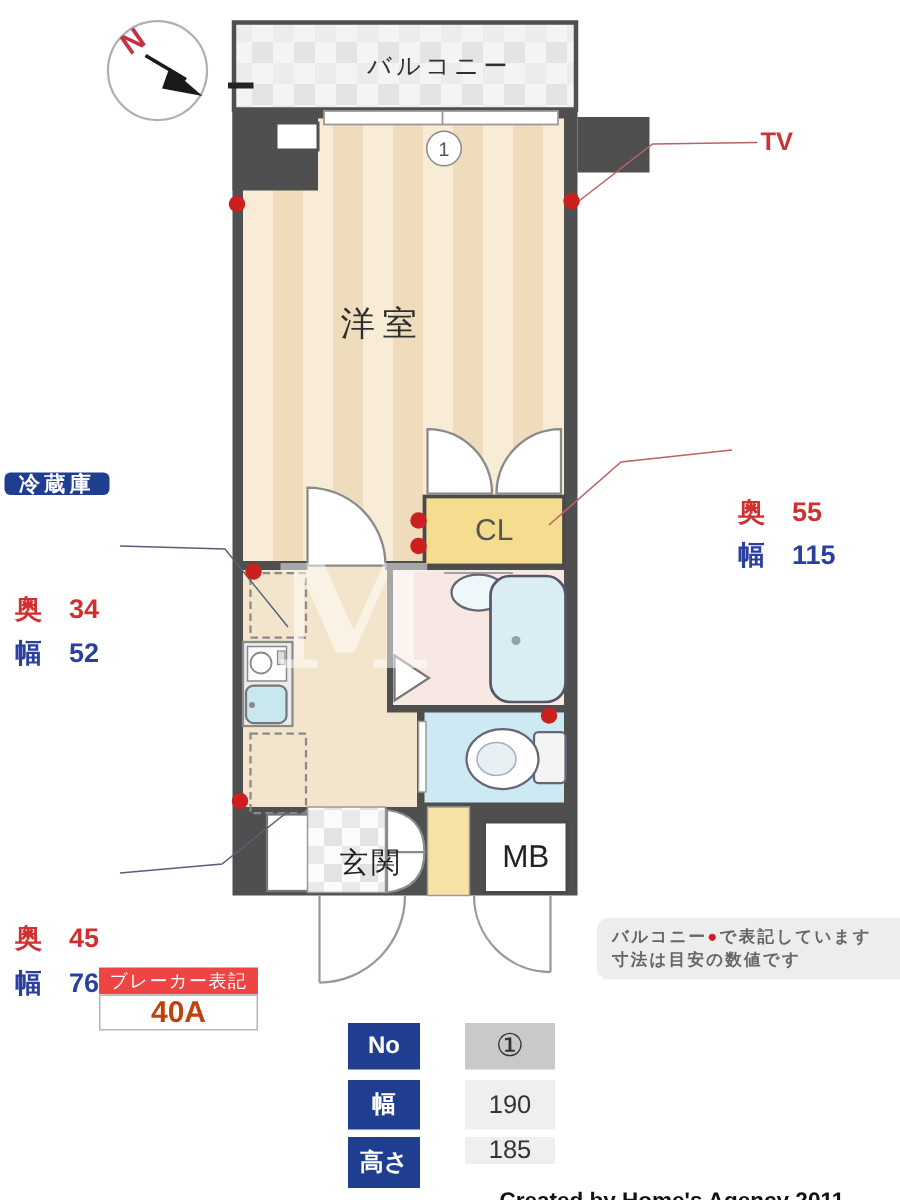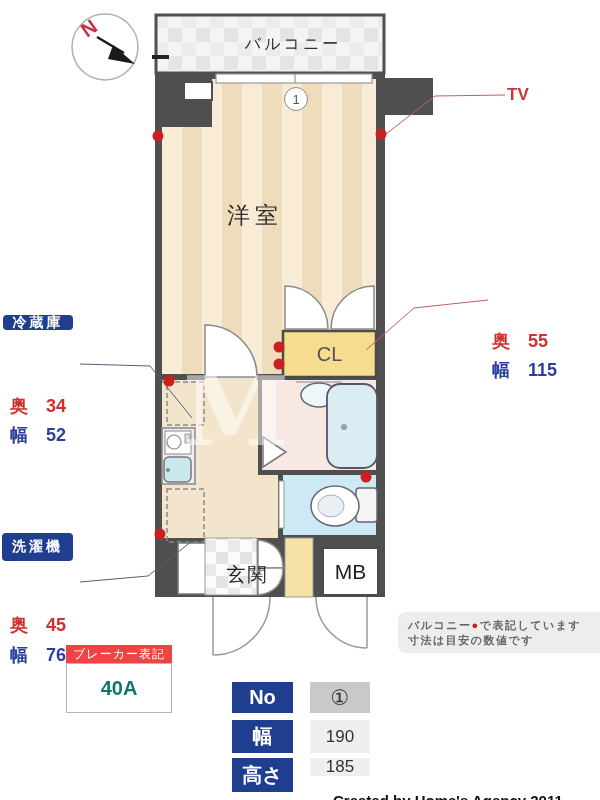--- a/index.html
+++ b/index.html
@@ -15,23 +15,23 @@
   .dimrow .dlabel{width:24px;}
   .dimrow .dval{margin-left:12px;margin-top:45px;}
   .red{color:#d03030;}
   .blue{color:#2b3f9e;}
   .marker-circle{position:absolute;width:22px;height:22px;border:1.5px solid #8a8a8a;
                  border-radius:50%;background:#fff;display:flex;align-items:center;
                  justify-content:center;font-size:13px;color:#555;}
   .note{position:absolute;left:398px;top:612px;width:230px;height:41px;background:#ededed;
         border-radius:8px;color:#666;font-size:11px;font-weight:bold;letter-spacing:1.5px;
         line-height:15px;padding:6px 0 0 10px;box-sizing:border-box;}
-  .tbl-cell-label{position:absolute;left:232px;width:61px;background:#203e90;color:#fff;
+  .tbl-cell-label{position:absolute;left:232px;width:48px;background:#203e90;color:#fff;
                   display:flex;align-items:center;justify-content:center;
-                  font-size:20px;font-weight:bold;}
+                  font-size:16px;font-weight:bold;}
   .tbl-cell-value{position:absolute;left:310px;width:60px;background:#efefef;color:#333;
                   display:flex;align-items:center;justify-content:center;font-size:17px;}
   .watermark{position:absolute;left:183px;top:355px;font-family:"DejaVu Serif",serif;
              font-size:96px;color:rgba(255,255,255,0.5);font-weight:bold;}
   .compass-n{position:absolute;left:82px;top:17px;font-size:20px;font-weight:bold;
              color:#c23343;transform:rotate(-35deg);}
   .footer-credit{position:absolute;left:333px;top:792px;font-size:15px;font-weight:bold;
                  color:#111;white-space:nowrap;}
 </style>
 </head>
@@ -178,32 +178,31 @@
   <div class="bluebox" style="left:3px;top:315px;width:70px;height:15px;font-size:14px;">冷蔵庫</div>
   <div class="dimrow" style="left:10px;top:351px;">
     <span class="dlabel red">奥</span>
     <span class="dval red">34</span>
   </div>
   <div class="dimrow" style="left:10px;top:380px;">
     <span class="dlabel blue">幅</span>
     <span class="dval blue">52</span>
   </div>
 
-  <div class="bluebox" style="left:2px;top:533px;width:71px;height:28px;font-size:14px;">洗濯機</div>
   <div class="dimrow" style="left:10px;top:570px;">
     <span class="dlabel red">奥</span>
     <span class="dval red">45</span>
   </div>
   <div class="dimrow" style="left:10px;top:600px;">
     <span class="dlabel blue">幅</span>
     <span class="dval blue">76</span>
   </div>
 
   <div class="lbl ctr" style="left:66px;top:645px;width:106px;height:18px;background:#ef4444;color:#fff;font-size:12px;letter-spacing:1px;">ブレーカー表記</div>
-  <div class="lbl ctr" style="left:66px;top:663px;width:106px;height:50px;background:#fff;border:1px solid #b5b5b5;box-sizing:border-box;font-size:20px;font-weight:bold;color:#0f766e;">40A</div>
+  <div class="lbl ctr" style="left:66px;top:663px;width:106px;height:24px;background:#fff;border:1px solid #b5b5b5;box-sizing:border-box;font-size:20px;font-weight:bold;color:#c2410c;">40A</div>
 
   <div class="note">
     <div>
       <span>バルコニー</span><span style="color:#cc2020;">●</span><span>で表記しています</span>
     </div>
     <div>寸法は目安の数値です</div>
   </div>
 
 
   <div class="tbl-cell-label" style="top:682px;height:31px;">No</div>

